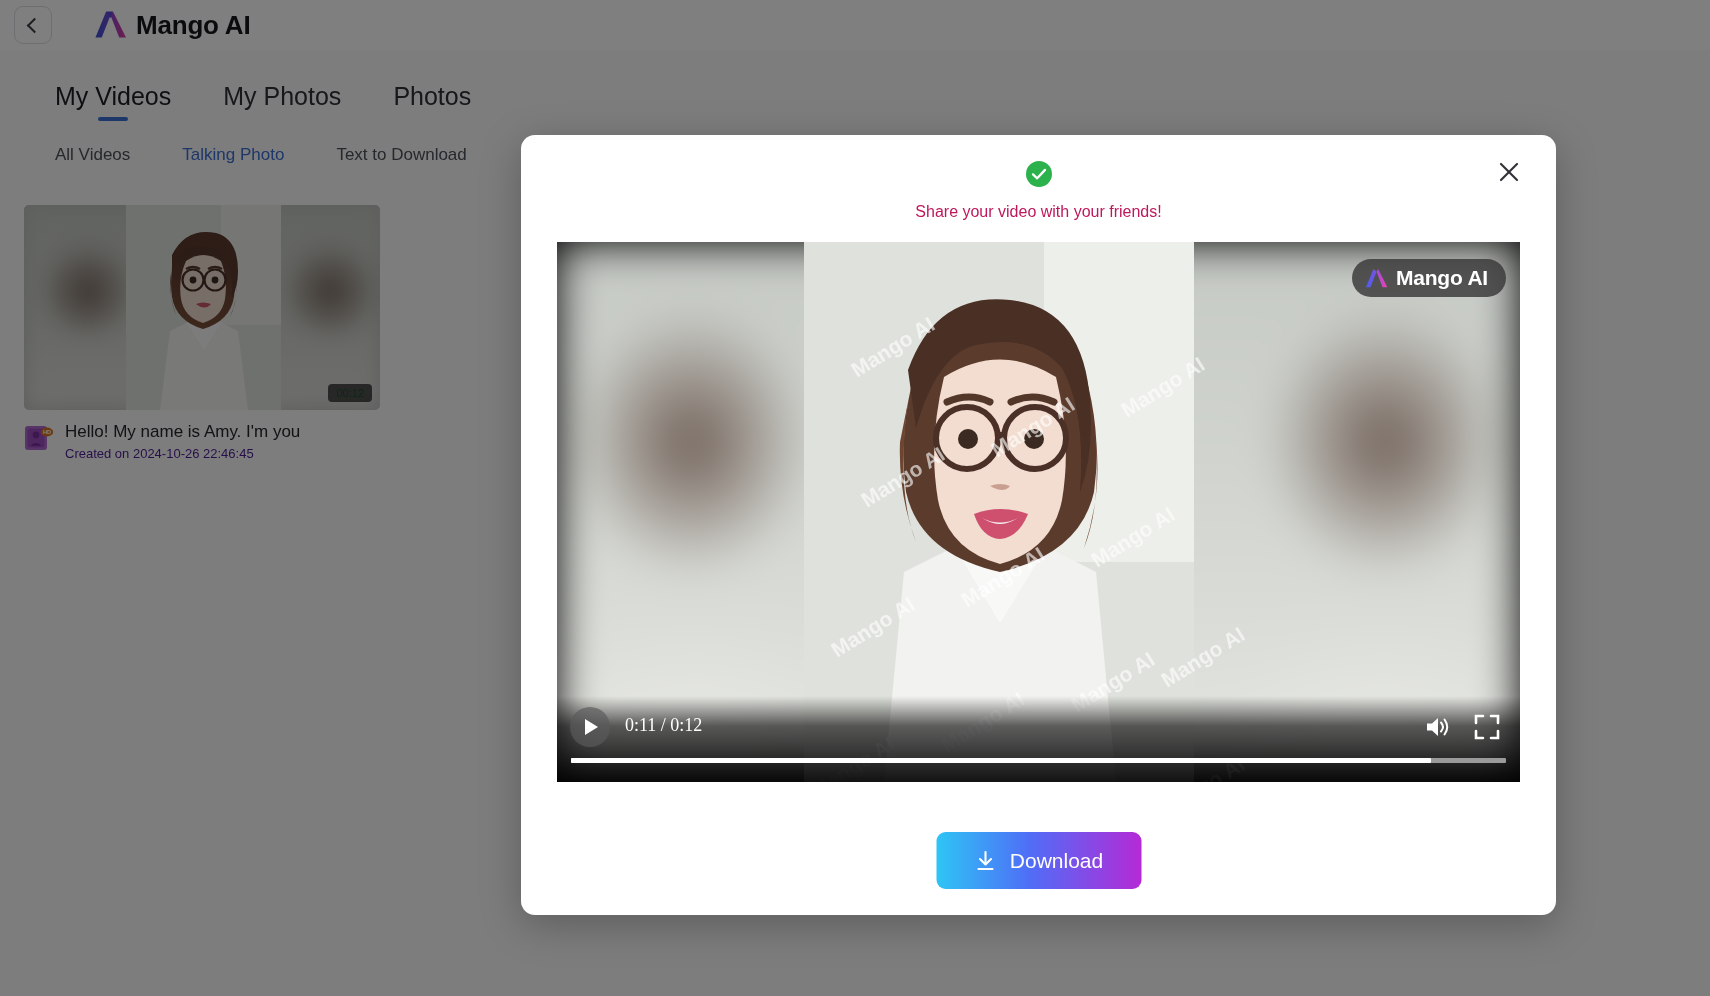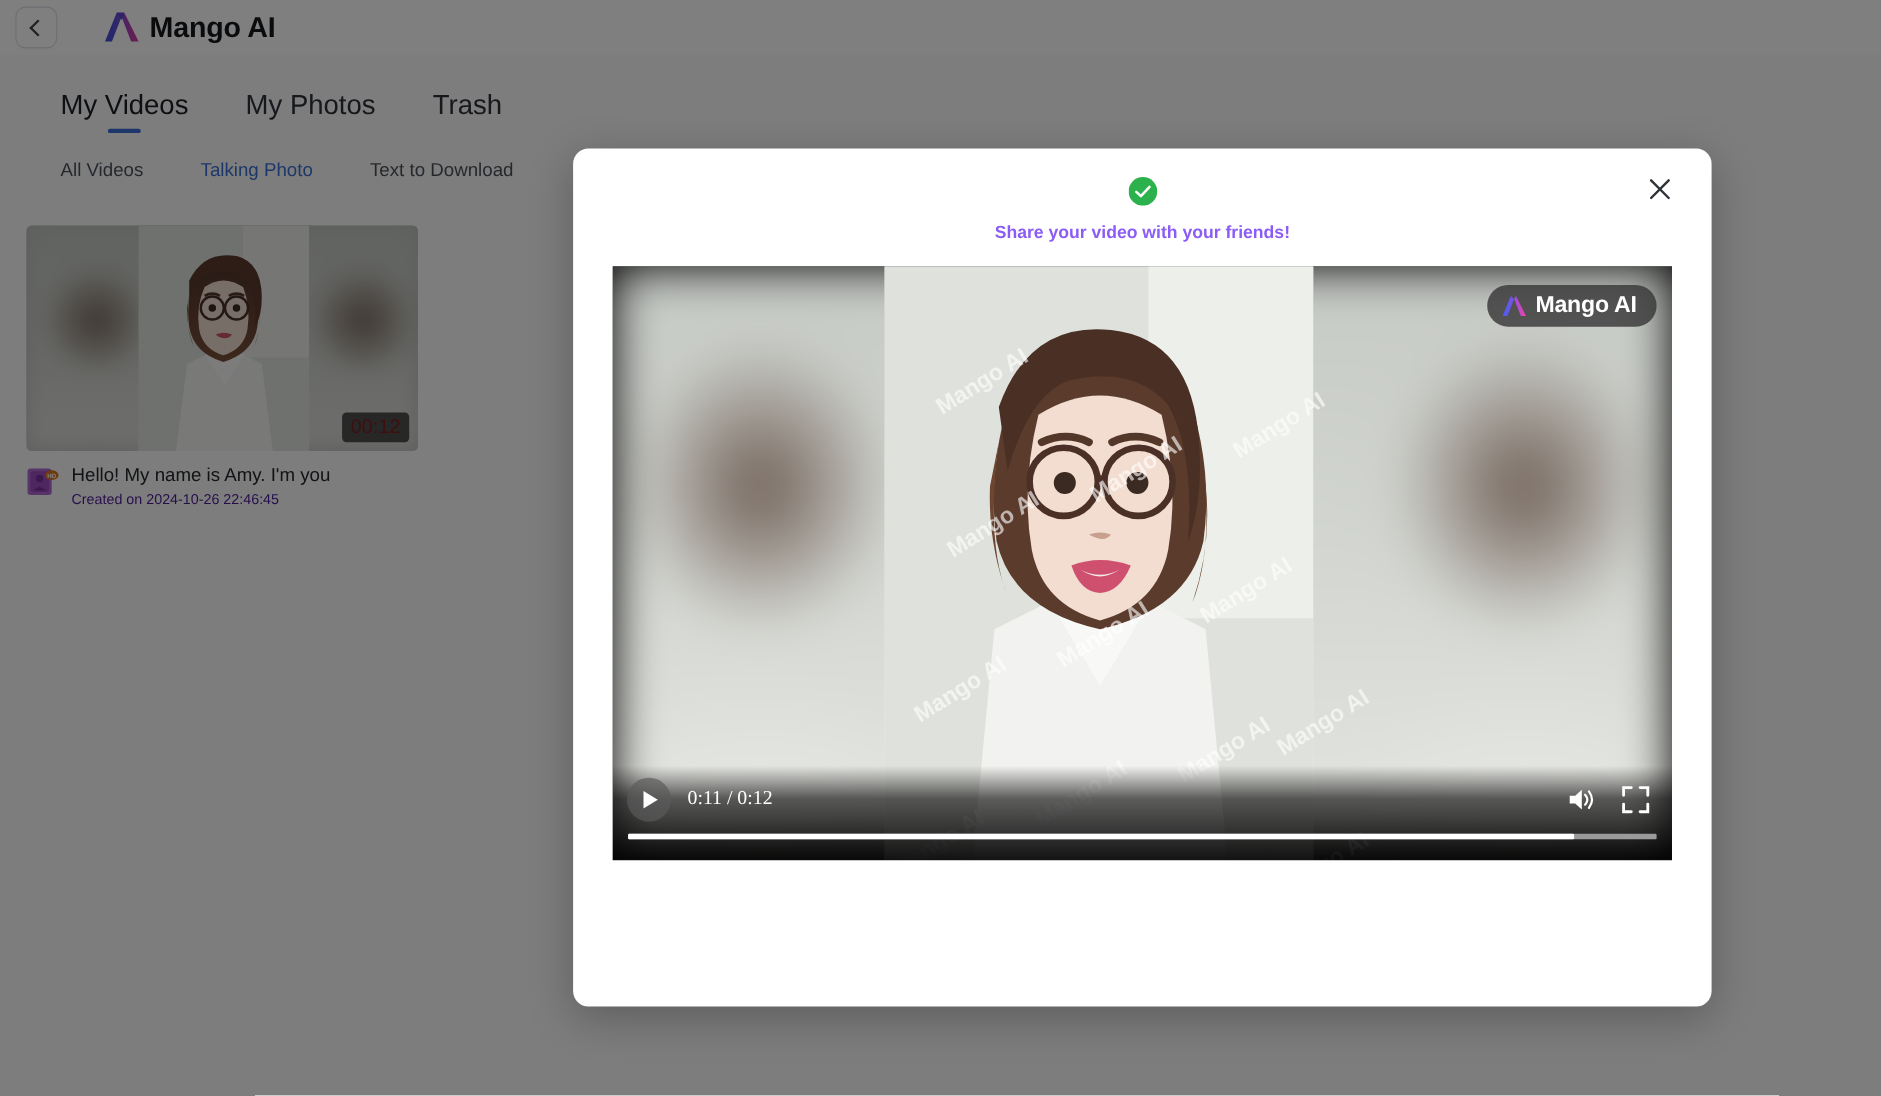--- a/index.html
+++ b/index.html
@@ -84,22 +84,22 @@
   }
   .thumb-center {
     position: absolute; left: 102px; top: 0; width: 155px; height: 205px;
     overflow: hidden;
     background: linear-gradient(180deg,#d6dad4 0%, #dfe2dc 45%, #eceee9 100%);
   }
   .face { position: absolute; left: 0; top: 0; width: 155px; height: 205px; }
 
   .dur-badge {
     position: absolute; right: 8px; bottom: 8px;
-    background: rgba(40,40,40,0.78); color: #7f1d1d;
-    font-size: 18px; padding: 3px 8px; border-radius: 4px;
+    background: rgba(40,40,40,0.78); color: #14532d;
+    font-size: 11px; padding: 3px 8px; border-radius: 4px;
   }
   .card-meta { display: flex; align-items: flex-start; gap: 11px; margin-top: 12px; }
   .card-icon { position: relative; width: 30px; height: 30px; flex: 0 0 30px; margin-top: 2px; }
   .card-txt { display: flex; flex-direction: column; gap: 4px; justify-content: flex-end; }
   .card-title { font-size: 17px; color: #23262b; }
   .card-sub { font-size: 13px; color: #4c1d95; }
 
   
   .overlay {
     position: absolute; inset: 0;
@@ -117,21 +117,21 @@
     cursor: pointer;
   }
   .modal-title {
     position: absolute; left: 0; right: 0; top: 26px;
     display: flex; align-items: center; justify-content: center; gap: 11px;
     font-size: 26px; font-weight: 700; color: #16181c;
   }
   .check-circle { width: 26px; height: 26px; flex: 0 0 26px; }
   .modal-sub {
     position: absolute; left: 0; right: 0; top: 68px;
-    text-align: center; font-size: 16px; color: #8b5cf6; font-weight: bold;
+    text-align: center; font-size: 16px; color: #be185d;
   }
 
   
   .player {
     position: absolute; left: 36px; top: 107px;
     width: 963px; height: 540px;
     background: #000; overflow: hidden;
   }
   .player-bg {
     position: absolute; inset: 0;
@@ -228,21 +228,21 @@
     <div class="content-area">
 
       <div class="main-tabs">
         <div class="main-tab active">
           <span>My Videos</span>
         </div>
         <div class="main-tab">
           <span>My Photos</span>
         </div>
         <div class="main-tab">
-          <span>Trash</span>
+          <span>Photos</span>
         </div>
       </div>
 
       <div class="sub-tabs">
         <div class="sub-tab">All Videos</div>
         <div class="sub-tab active">Talking Photo</div>
         <div class="sub-tab">Text to Download</div>
       </div>
 
       <div class="video-card">
@@ -400,15 +400,23 @@
             <path d="M11 26 L4 26 L4 19" stroke="#fff" stroke-width="2.6" fill="none" stroke-linecap="round"></path>
           </svg>
         </div>
 
         <div class="progress">
           <div class="progress-fill" id="progress-fill" style="width: 92%;"></div>
         </div>
       </div>
     </div>
 
+    <button class="dl-btn">
+      <svg width="24" height="24" viewBox="0 0 24 24">
+        <path d="M12 3 L12 15" stroke="#fff" stroke-width="2.1" stroke-linecap="round"></path>
+        <path d="M6.5 10 L12 15.5 L17.5 10" stroke="#fff" stroke-width="2.1" fill="none" stroke-linecap="round" stroke-linejoin="round"></path>
+        <path d="M5 20 L19 20" stroke="#fff" stroke-width="2.1" stroke-linecap="round"></path>
+      </svg>
+      <span>Download</span>
+    </button>
 
   </div>
 </div>
 
 </body></html>

